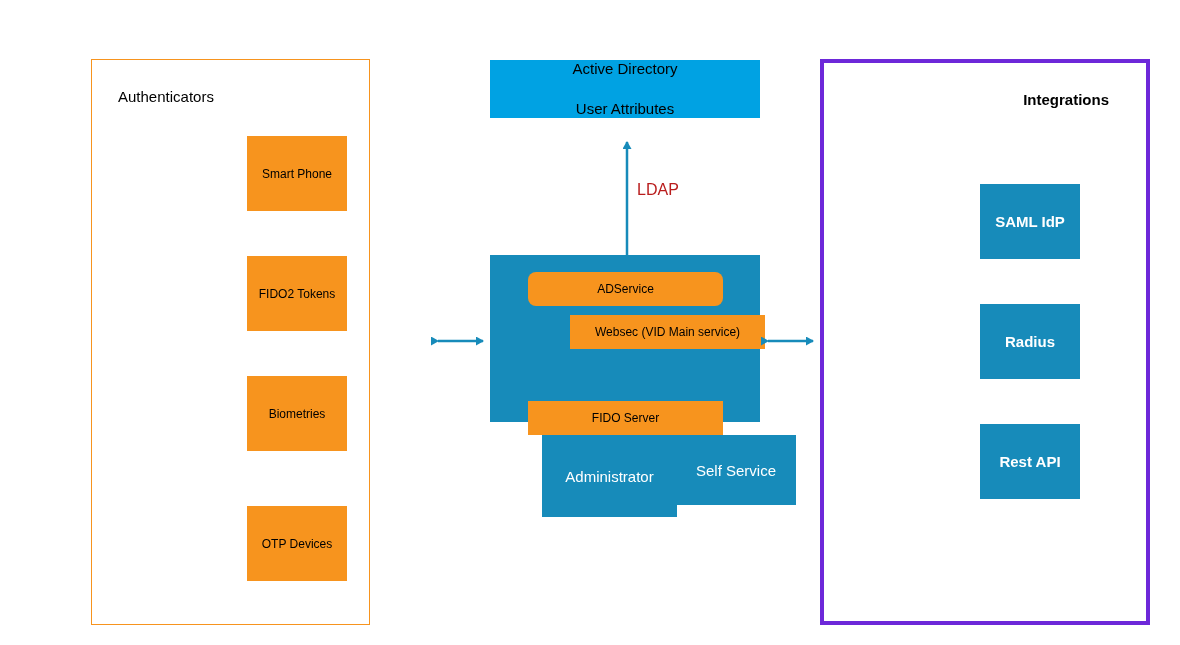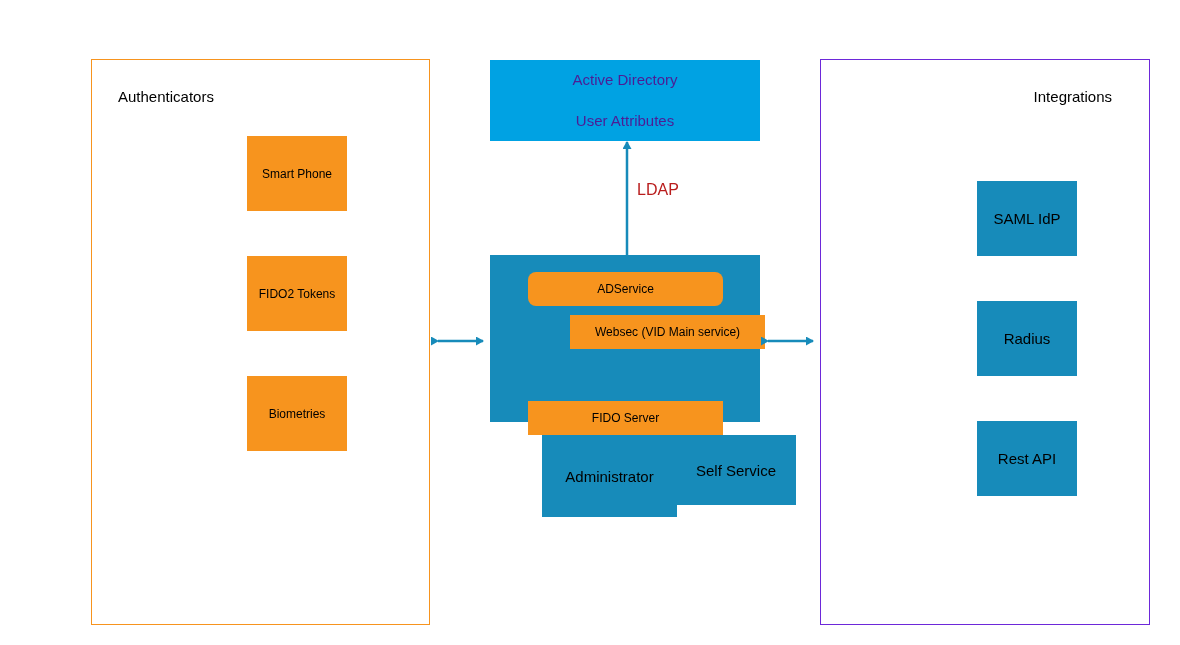--- a/index.html
+++ b/index.html
@@ -3,47 +3,47 @@
 <meta charset="utf-8">
 <style>
   html,body { margin:0; padding:0; background:#ffffff; }
   .canvas {
     position:relative; width:1180px; height:645px; background:#ffffff;
     font-family:"Liberation Sans", sans-serif; color:#000; overflow:hidden;
   }
 
   
   .panel { position:absolute; background:#ffffff; box-sizing:border-box; }
-  .panel.left  { left:91px;  top:59px; width:339px; height:566px; border:1px solid #F7941E; }
-  .panel.right { left:820px; top:59px; width:330px; height:566px; border:1px solid #6d28d9; }
+  .panel.left  { left:91px;  top:59px; width:279px; height:566px; border:1px solid #F7941E; }
+  .panel.right { left:820px; top:59px; width:330px; height:566px; border:4px solid #6d28d9;font-weight:bold; }
   .panel-title { position:absolute; font-size:15px; color:#000; white-space:nowrap; }
   .panel.left  .panel-title { left:26px; top:28px; }
   .panel.right .panel-title { right:37px; top:28px; }
 
   
   .node {
     position:absolute; display:flex; align-items:center; justify-content:center;
     text-align:center; box-sizing:border-box;margin-left:36px;
   }
   .orange-node { background:#F7941E; color:#000; font-size:12px; }
-  .teal-node   { background:#178BBA; color:#000000; font-size:15px; }
+  .teal-node   { background:#178BBA; color:#ffffff; font-size:15px; }
 
   
   .auth-node { left:119px; width:100px; height:75px; }
   .auth-0 { top:76px; }  .auth-1 { top:196px; }
   .auth-2 { top:316px; } .auth-3 { top:446px; }
 
   
   .int-node { left:120px; width:100px; height:75px; }
   .int-0 { top:121px; } .int-1 { top:241px; } .int-2 { top:361px; }
 
   
   .ad-box {
-    position:absolute; left:490px; top:60px; width:270px; height:81px;
-    background:#00A2E3; color:#4c1d95; font-size:15px; line-height:1.35;
+    position:absolute; left:490px; top:60px; width:270px; height:58px;
+    background:#00A2E3; color:#000000; font-size:15px; line-height:1.35;
     display:flex; flex-direction:column; align-items:center; justify-content:center; text-align:center;gap:20px;
   }
   .ldap-label { position:absolute; left:637px; top:181px; font-size:16px; color:#b91c1c; }
 
   .main-box {
     position:absolute; left:490px; top:255px; width:270px; height:167px;
     background:#178BBA;
   }
   .service-row {
     position:absolute; left:38px; width:195px; height:34px;
@@ -66,20 +66,23 @@
   <div class="panel left">
     <div class="panel-title">Authenticators</div>
     <div class="node orange-node auth-node auth-0">
       <span>Smart Phone</span>
     </div>
     <div class="node orange-node auth-node auth-1">
       <span>FIDO2 Tokens</span>
     </div>
     <div class="node orange-node auth-node auth-2">
       <span>Biometries</span>
+    </div>
+    <div class="node orange-node auth-node auth-3">
+      <span>OTP Devices</span>
     </div>
   </div>
 
   <div class="ad-box">
     <span>Active Directory</span>
     <span>User Attributes</span>
   </div>
 
   <div class="ldap-label">LDAP</div>
 

